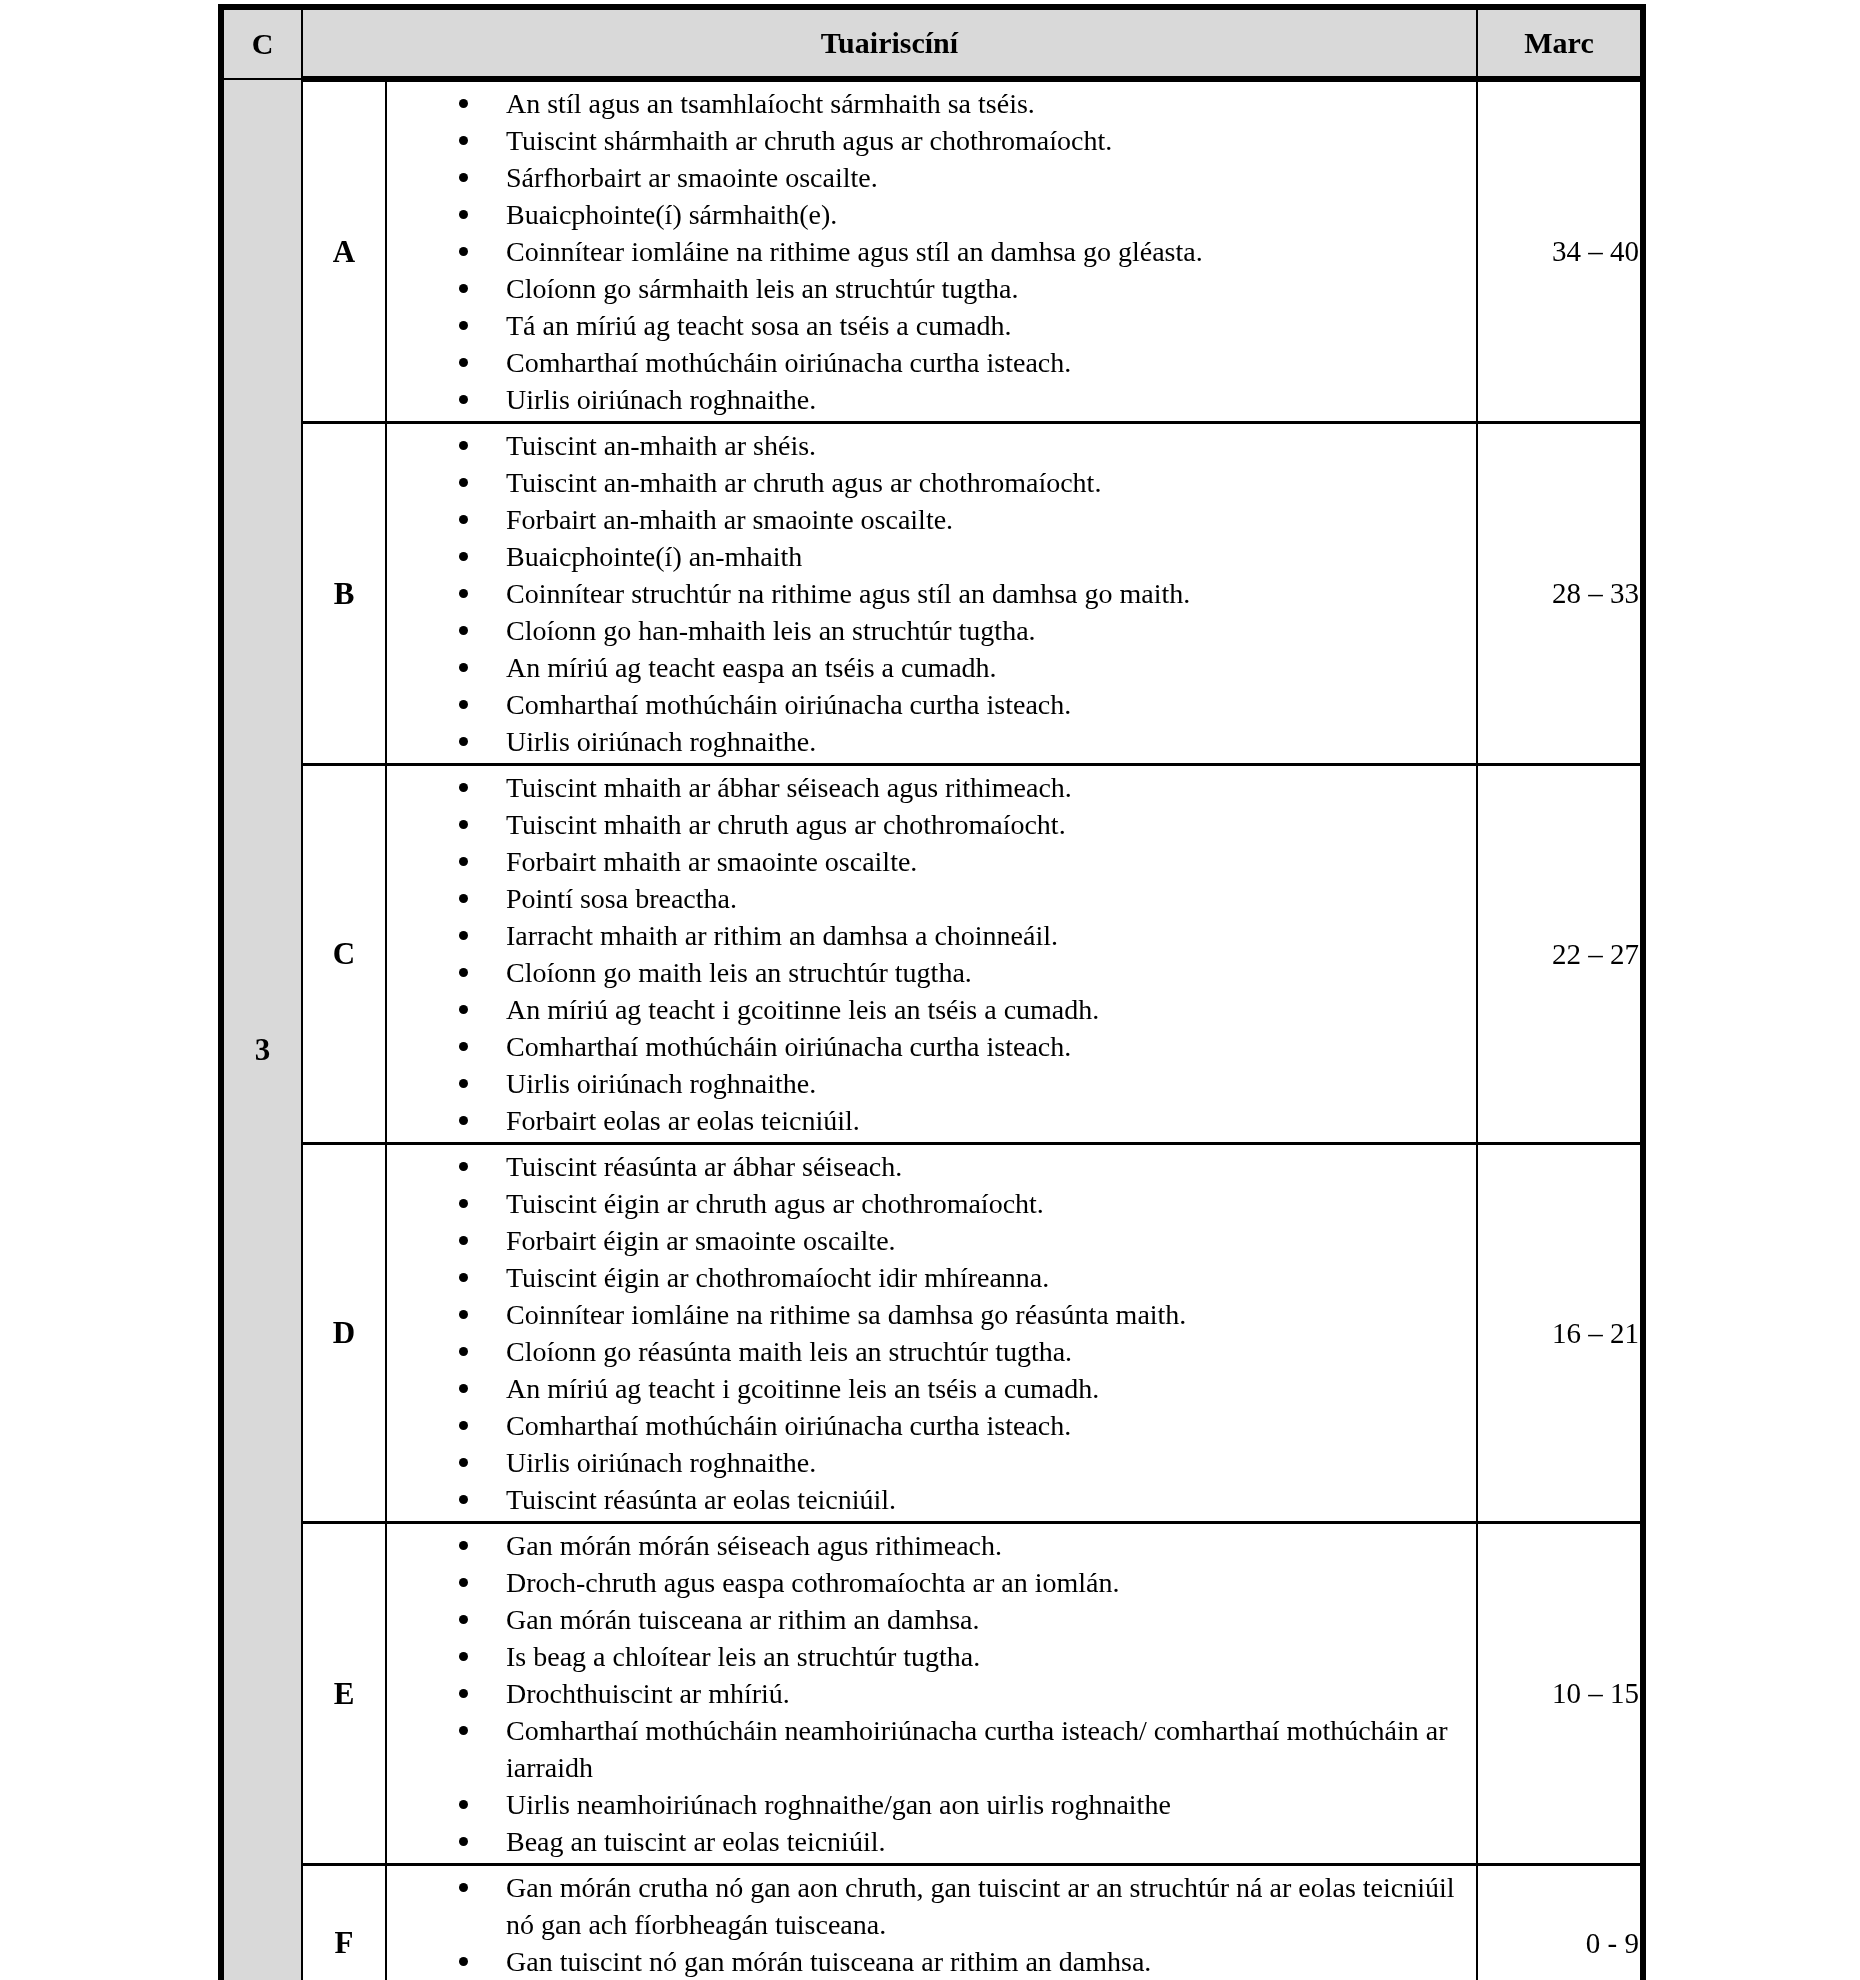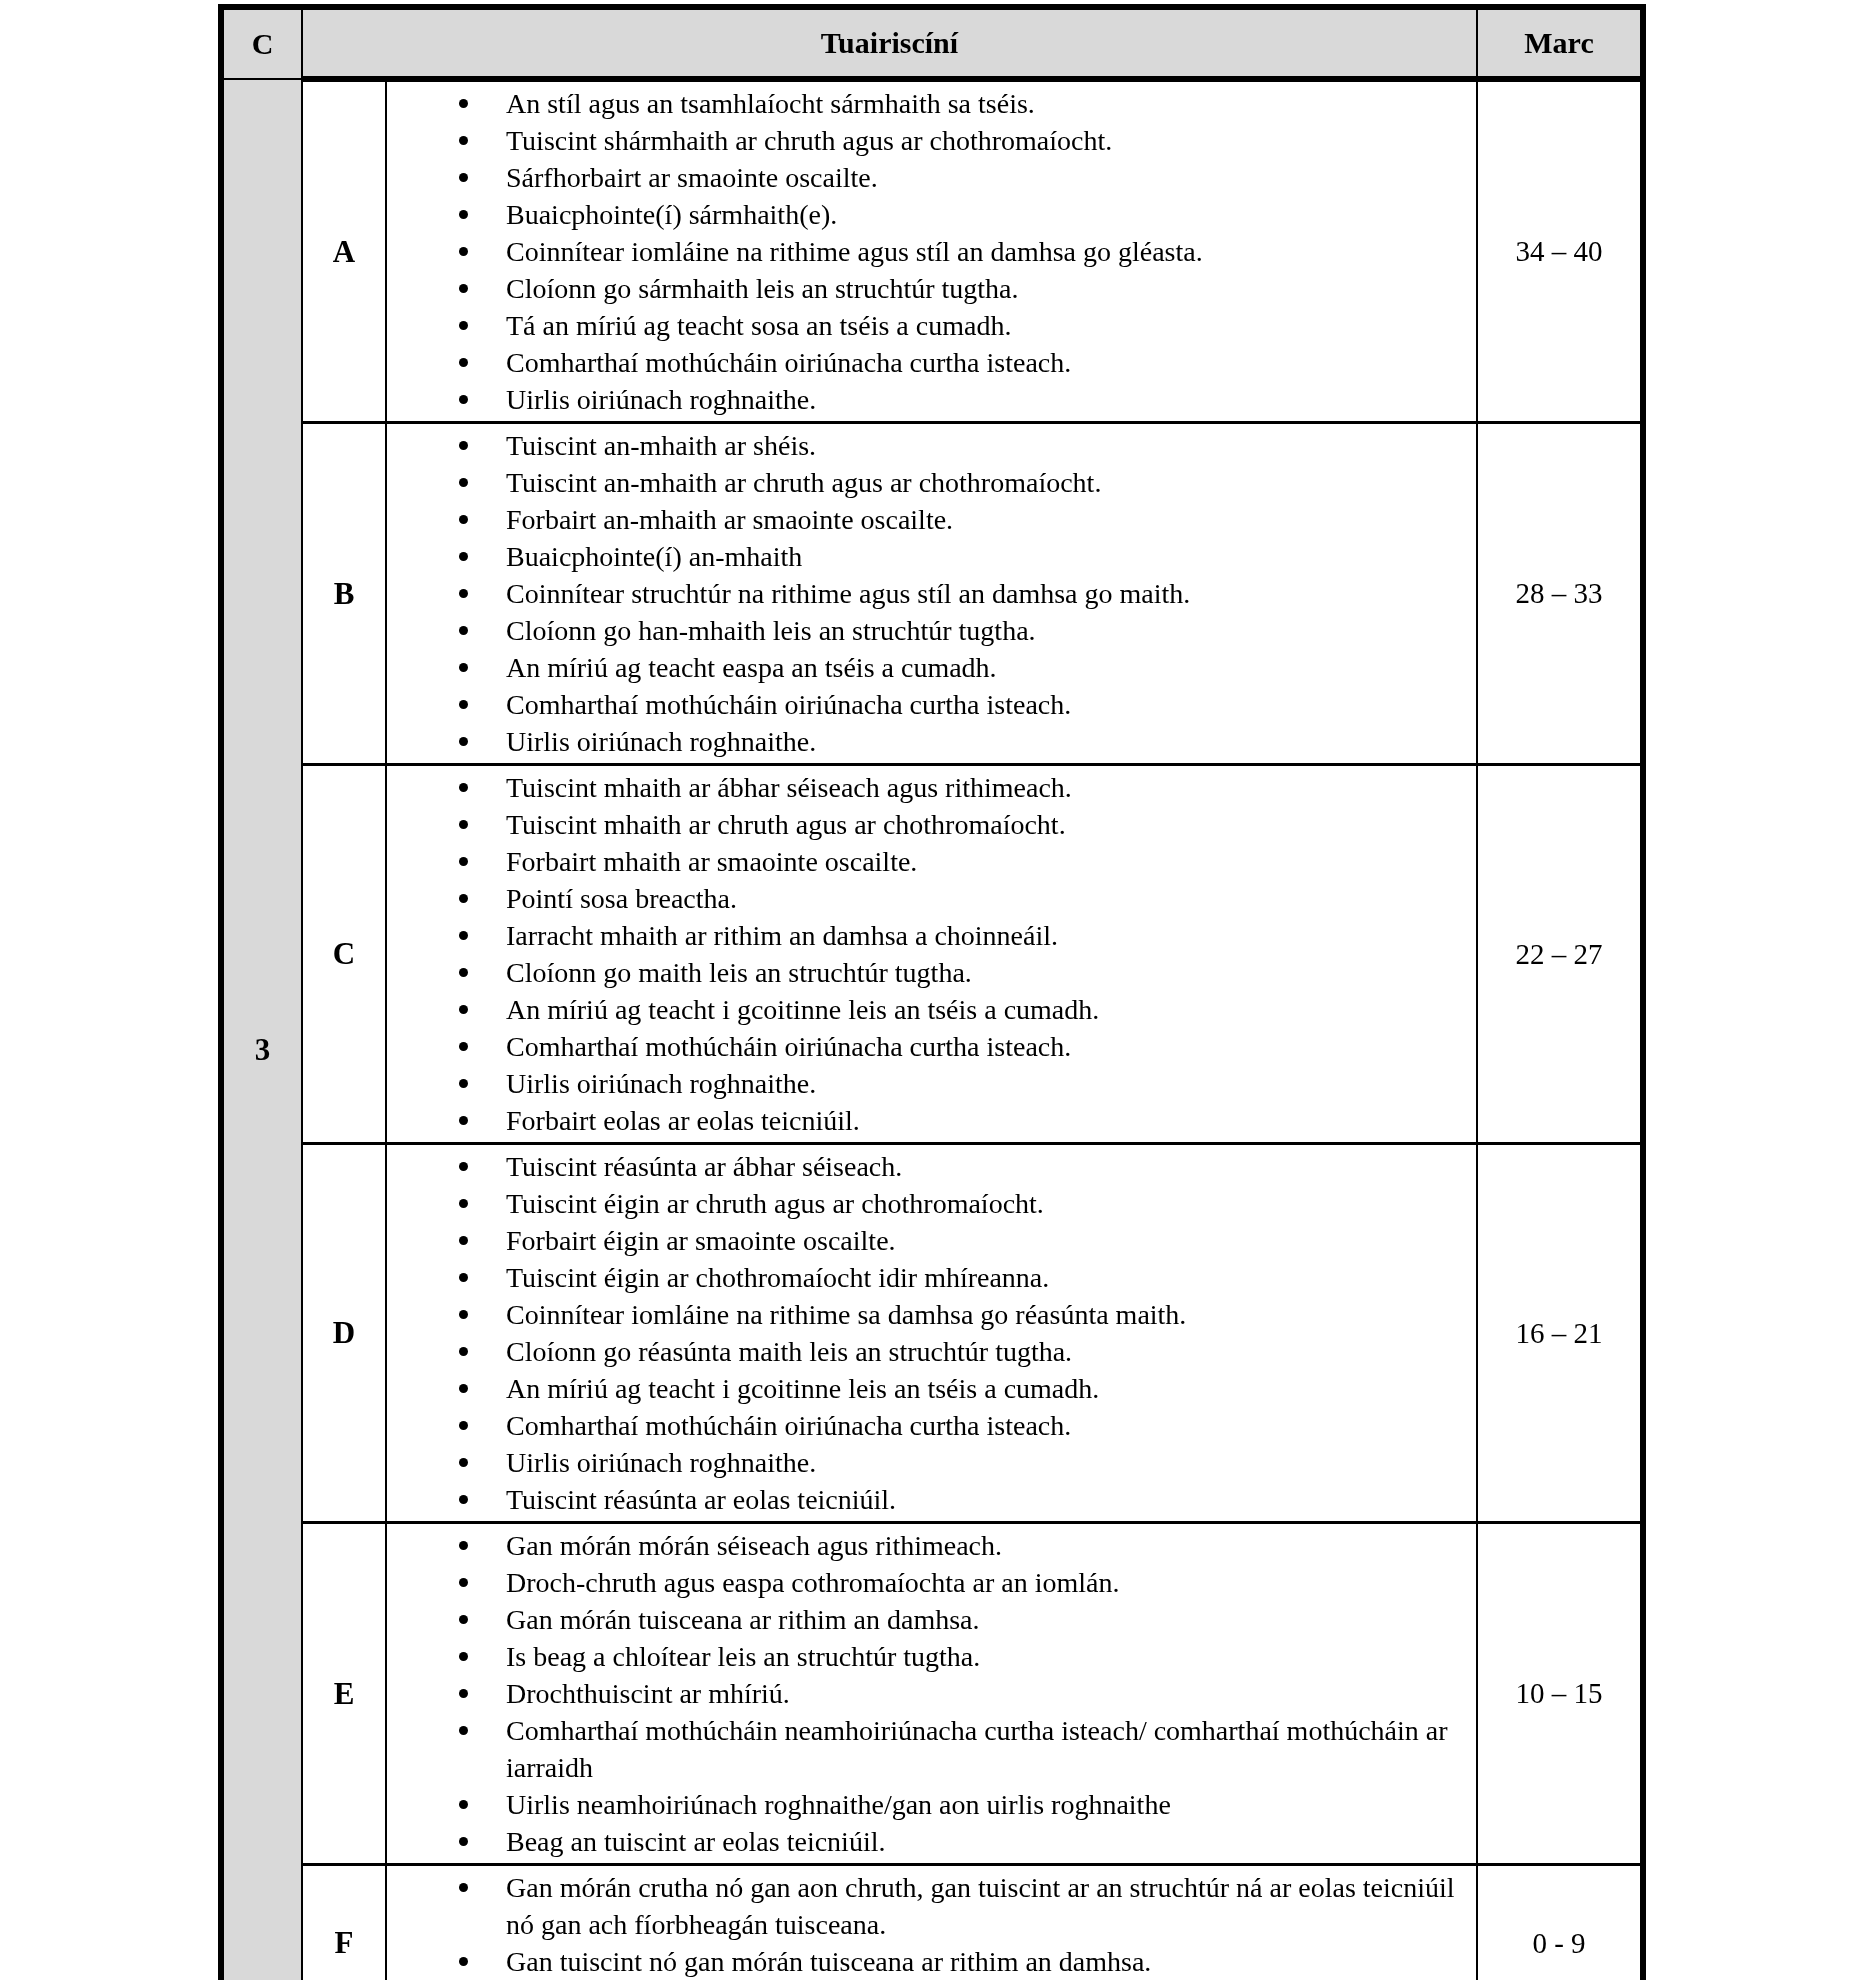--- a/index.html
+++ b/index.html
@@ -65,21 +65,21 @@
     border-right: 2px solid #000000;
     border-top: 3px solid #000000;
   }
   td.bullets-cell {
     vertical-align: middle;
     border-right: 2px solid #000000;
     border-top: 3px solid #000000;
     padding: 3px 5px 3px 0;
   }
   td.marc-cell {
-    text-align: center;
+    text-align: right;
     vertical-align: middle;
     font-size: 29px;
     border-top: 3px solid #000000;
   }
 
   ul.criteria {
     margin: 0;
     padding: 0 0 0 119px;
     list-style: none;
   }

